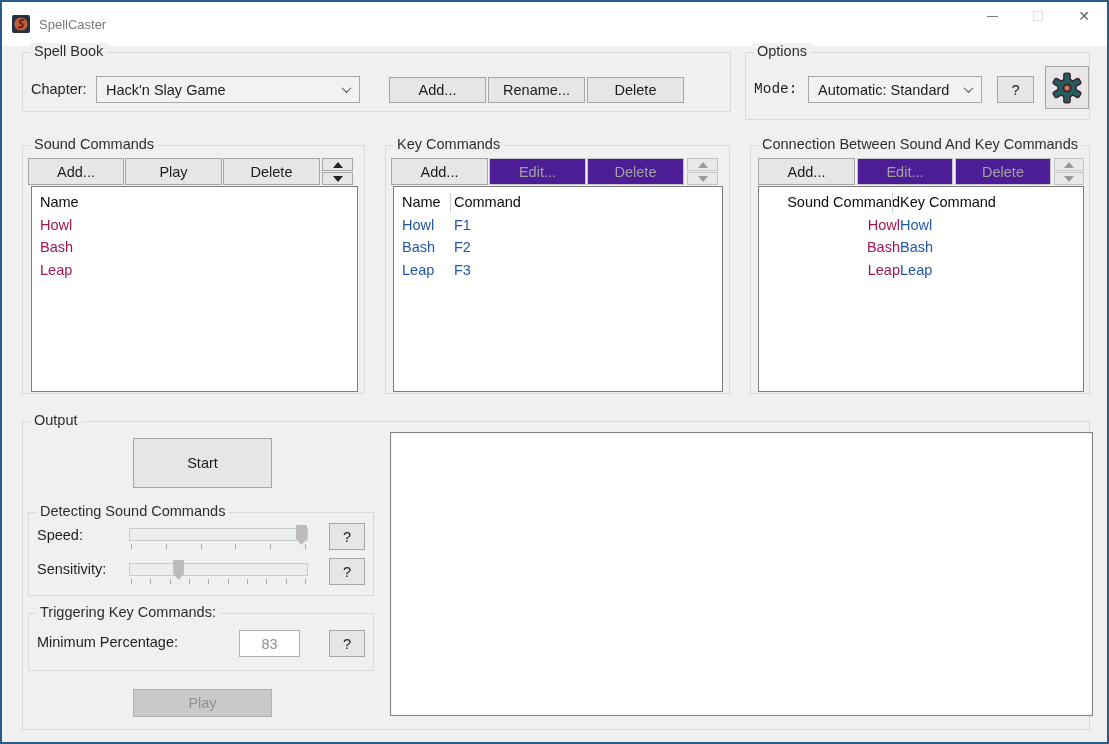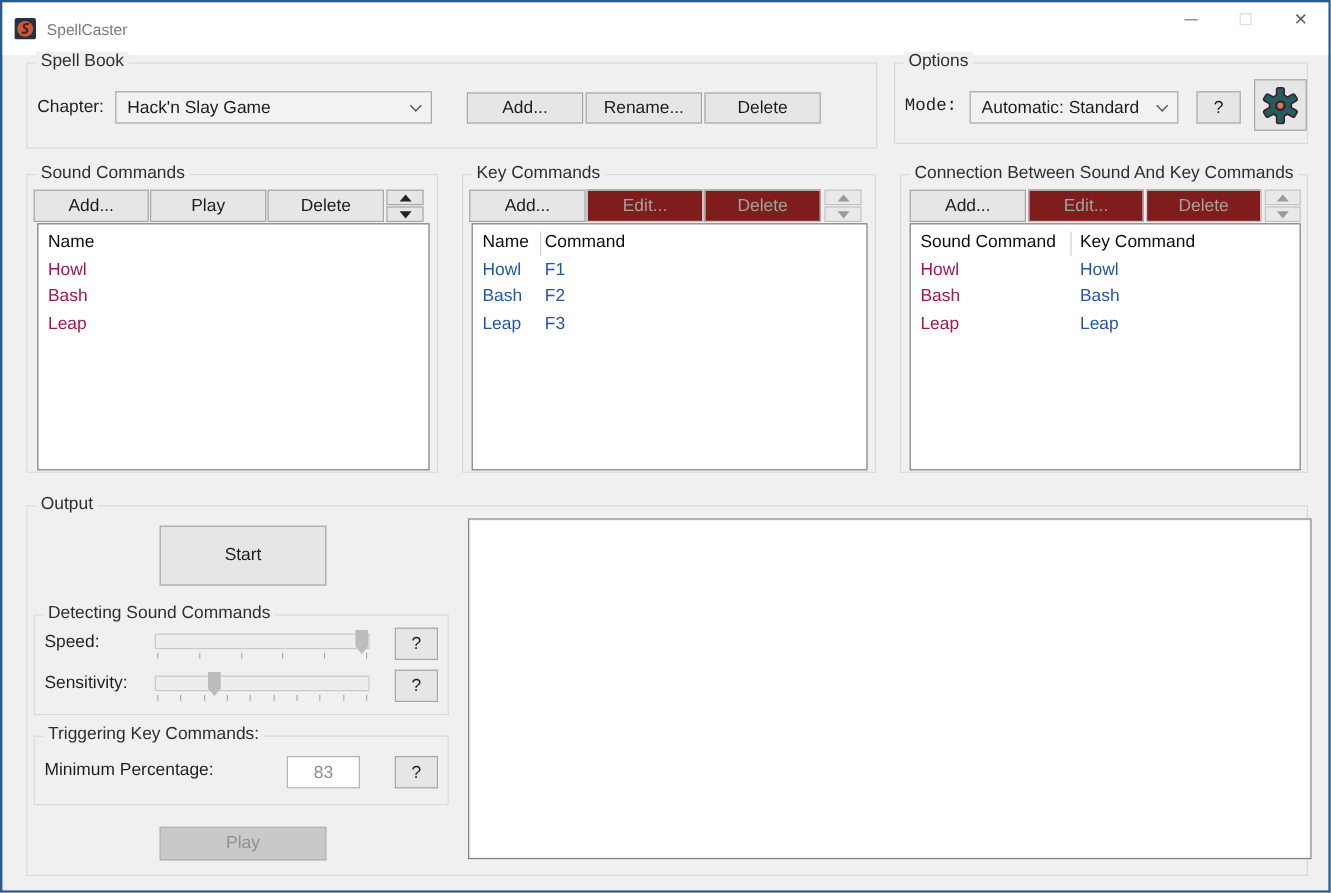--- a/index.html
+++ b/index.html
@@ -17,39 +17,39 @@
   .winbtns { position:absolute; right:0; top:0; height:28px; display:flex; }
   .wbtn { width:46px; height:28px; display:flex; align-items:center; justify-content:center; }
   .minbar { width:11px; height:1px; background:#7b7b7b; }
   .maxbox { width:10px; height:10px; border:1px solid #dedede; }
   .closex { font-size:14px; color:#5d5d5d; line-height:1; }
   
   .group { position:absolute; border:1px solid #dadada; }
   .glabel { position:absolute; top:-10px; left:7px; background:#f0f0f0; padding:0 4px; font-size:14.5px; color:#2e2e2e; white-space:nowrap; }
   
   .btn { position:absolute; background:#e6e6e6; border:1px solid #a6a6a6; display:flex; align-items:center; justify-content:center; font-size:14.5px; color:#1c1c1c; }
-  .btn.dim { color:#a2a2a2; border-color:#c4c4c4; background:#7f1d1d; }
+  .btn.dim { color:#a2a2a2; border-color:#c4c4c4; background:#4c1d95; }
   .btn.hard-dis { background:#c9c9c9; border-color:#b2b2b2; color:#909090; }
   .combo { position:absolute; background:#f2f2f2; border:1px solid #a6a6a6; display:flex; align-items:center; padding:0 9px; font-size:14.5px; }
   .combo .val { flex:1; white-space:nowrap; overflow:hidden; }
   .chev { width:7px; height:7px; border-right:1.4px solid #4a4a4a; border-bottom:1.4px solid #4a4a4a; transform:rotate(45deg) translate(-1px,-1px); }
   .spin { position:absolute; width:31px; display:flex; flex-direction:column; gap:1px; }
   .spbtn { height:13px; background:#e6e6e6; border:1px solid #a6a6a6; display:flex; align-items:center; justify-content:center; }
   .tri-up { width:0; height:0; border-left:5px solid transparent; border-right:5px solid transparent; border-bottom:6px solid #222; }
   .tri-dn { width:0; height:0; border-left:5px solid transparent; border-right:5px solid transparent; border-top:6px solid #222; }
   .spin.dim .spbtn { border-color:#c4c4c4; background:#e9e9e9; }
   .spin.dim .tri-up { border-bottom-color:#9a9a9a; }
   .spin.dim .tri-dn { border-top-color:#9a9a9a; }
   .listbox { position:absolute; background:#ffffff; border:1px solid #7c7c7c; font-size:14.5px; overflow:hidden; }
   .lrow { padding:0 0 0 8px; height:22.5px; line-height:22.5px; white-space:nowrap; }
   .lhead { color:#0c0c0c; position:relative; margin-top:4px; }
   .red { color:#a21553; }
   .blue { color:#2257a8; }
   .c1k { display:inline-block; width:52px; }
-  .c1c { display:inline-block; width:133px; }
+  .c1c { display:inline-block; width:133px;text-align:right; }
   .vdiv { position:absolute; top:2px; width:1px; height:20px; background:#cfcfcf; }
   .slider { position:absolute; height:13px; background:#eceeee; border:1px solid #c6cccc; }
   .thumb { position:absolute; top:-4px; width:11px; height:20px; background:#bcbcbc; clip-path:polygon(0 0,100% 0,100% 68%,50% 100%,0 68%); }
   .ticks { position:absolute; display:flex; justify-content:space-between; height:5px; }
   .ticks span { width:1px; height:5px; background:#aaaaaa; }
   .numfield { position:absolute; background:#fff; border:1px solid #b2b2b2; text-align:center; color:#8e8e8e; font-size:14.5px; font-family:"Liberation Sans",sans-serif; }
   .outarea { position:absolute; background:#ffffff; border:1px solid #828282; box-shadow:inset 0 0 0 1px #f2f2f2; }
   .lbl { position:absolute; white-space:nowrap; font-size:14.5px; color:#1f1f1f; }
   
   .dialog { position:absolute; left:117px; top:280px; width:868px; height:181px; border:1px solid #9a9a9a; border-bottom:2px solid #636363; background:#efefef; box-shadow:2px 3px 5px rgba(0,0,0,.18); z-index:50; }
@@ -75,21 +75,21 @@
         </div>
       <div class="wbtn">
           <span class="maxbox"></span>
         </div>
       <div class="wbtn">
           <span class="closex">✕</span>
         </div>
     </div>
   </div>
 
-  <div class="group" style="left:20px;top:50px;width:709px;height:72px;">
+  <div class="group" style="left:20px;top:50px;width:709px;height:60px;">
     <span class="glabel">Spell Book</span>
     <span class="lbl" style="left:8px;top:28px;">Chapter:</span>
     <div class="combo" style="left:73px;top:23px;width:264px;height:27px;">
       <span class="val">Hack'n Slay Game</span>
       <span class="chev"></span>
     </div>
     <div class="btn" style="left:366px;top:24px;width:97px;height:26px;">
         <span>Add...</span>
       </div>
     <div class="btn" style="left:465px;top:24px;width:97px;height:26px;">

